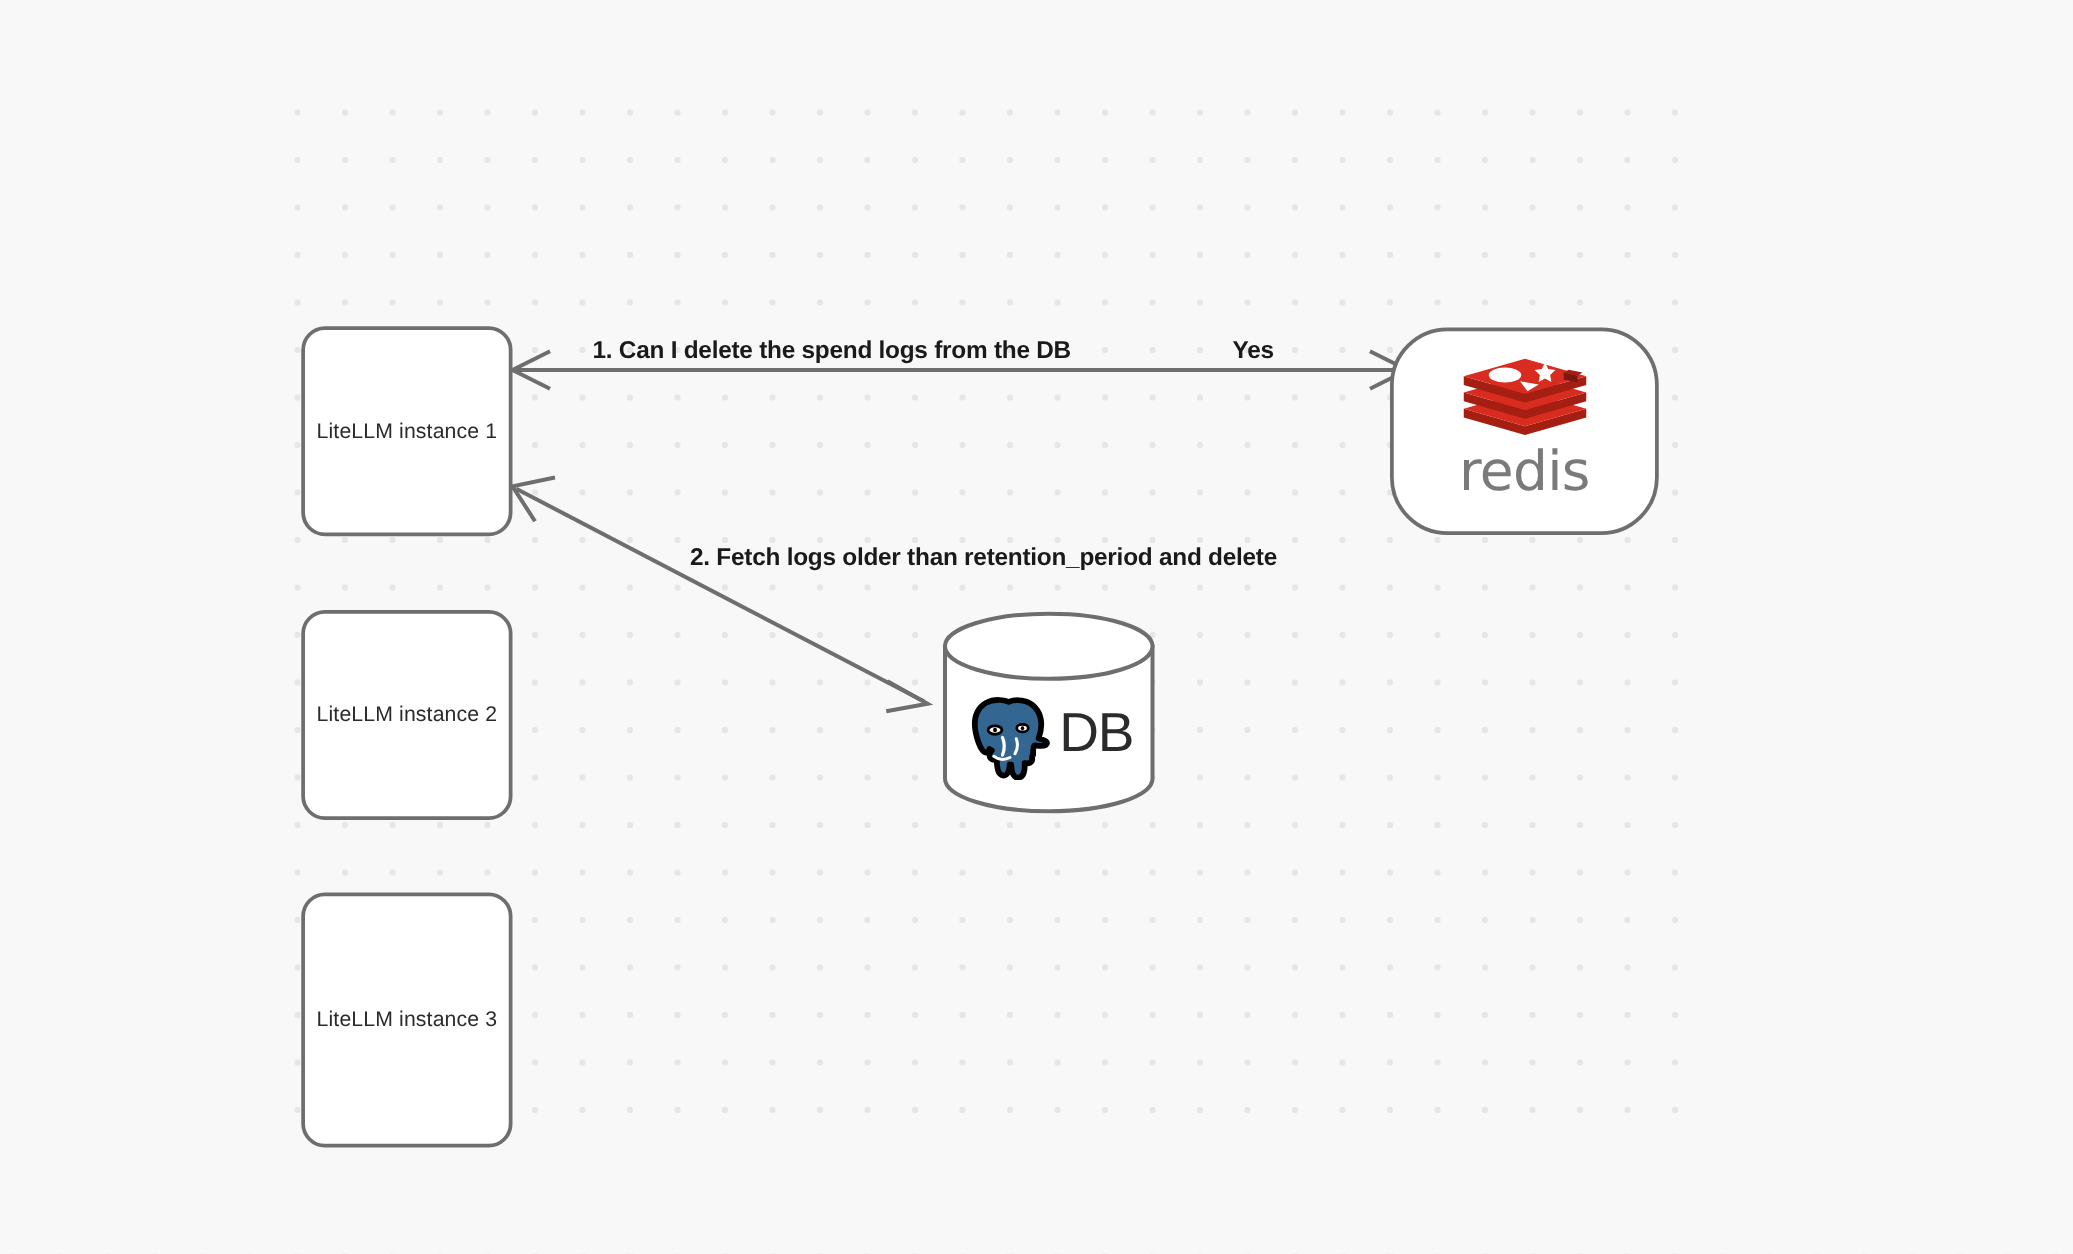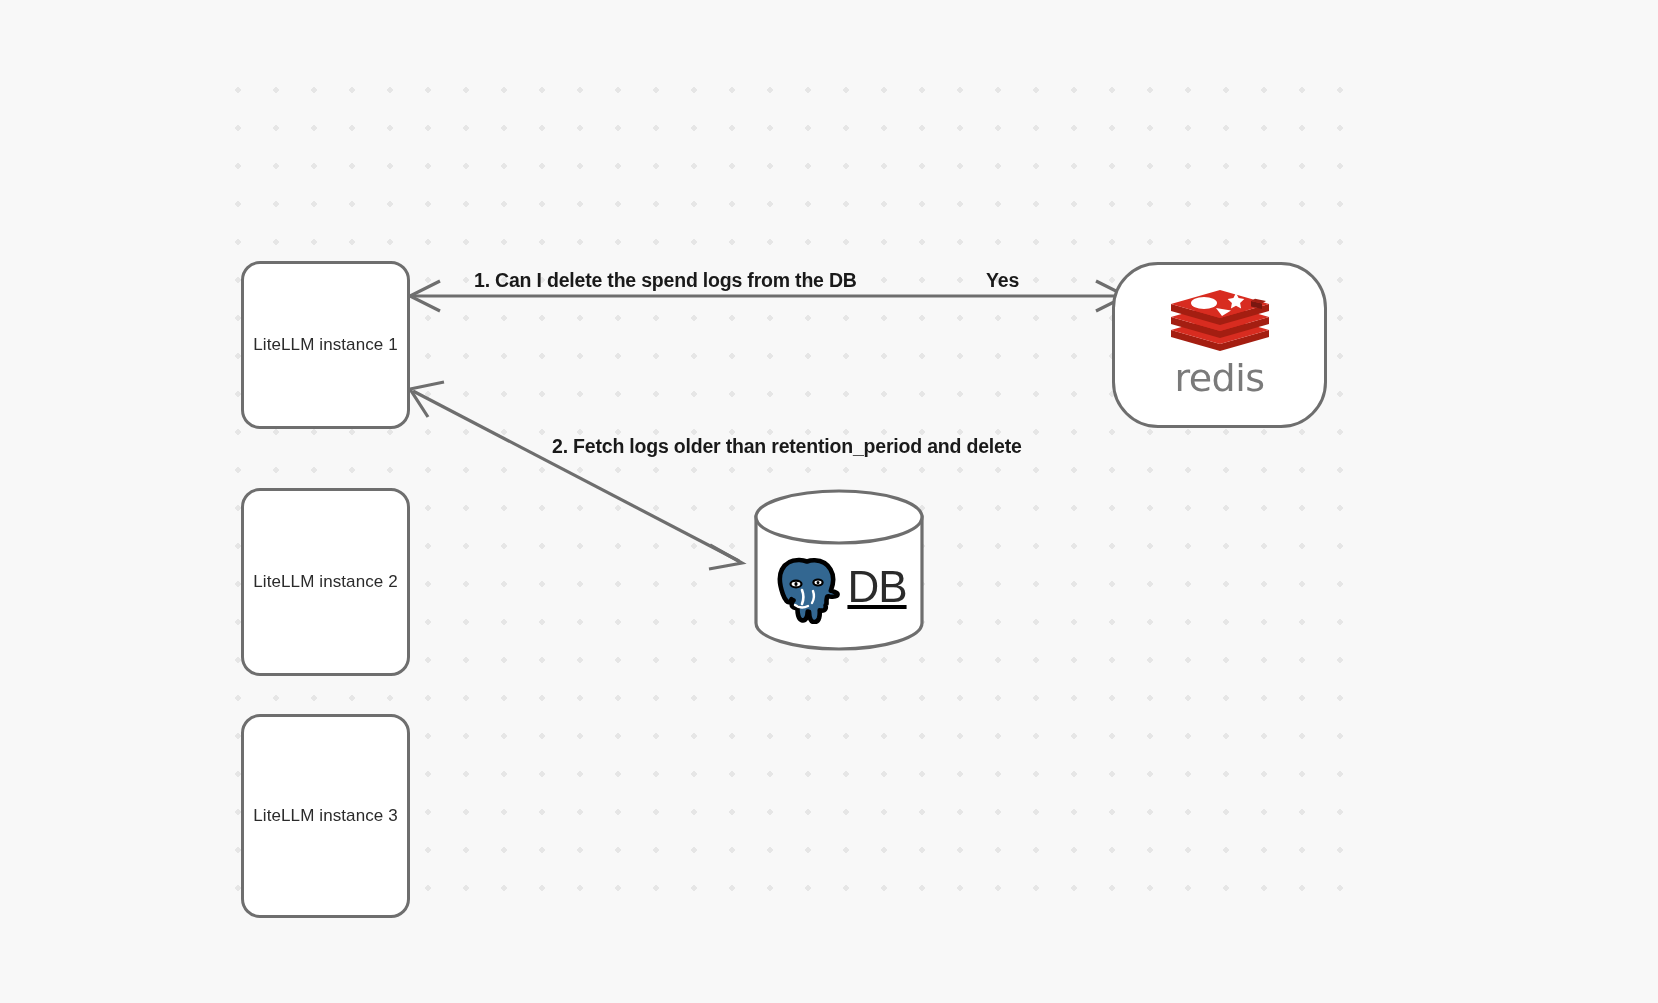--- a/index.html
+++ b/index.html
@@ -41,21 +41,21 @@
     box-sizing: border-box;
   }
   .node-label {
     font-size: 17px;
     color: #2b2b2b;
     font-family: "Liberation Sans", sans-serif;
     letter-spacing: 0.1px;
   }
 
   #box-instance-1 { left: 241px; top: 261px; width: 169px; height: 168px; }
-  #box-instance-2 { left: 241px; top: 488px; width: 169px; height: 188px; }
+  #box-instance-2 { left: 241px; top: 488px; width: 169px; height: 168px; }
   #box-instance-3 { left: 241px; top: 714px; width: 169px; height: 204px; }
 
   
   #node-redis {
     position: absolute;
     left: 1112px;
     top: 262px;
     width: 215px;
     height: 166px;
     background: #ffffff;
@@ -70,21 +70,21 @@
   }
   .redis-logo-wrap {
     display: flex;
     flex-direction: column;
     align-items: center;
     justify-content: center;
     margin-top: -4px;
   }
   .redis-wordmark {
     font-family: "DejaVu Sans", sans-serif;
-    font-size: 38px;
+    font-size: 44px;
     font-weight: 500;
     color: #7a7a7a;
     letter-spacing: -0.5px;
     margin-top: 2px;
     line-height: 1;
   }
 
   
   #node-db {
     position: absolute;
@@ -98,21 +98,20 @@
   .db-content {
     position: absolute;
     left: 0;
     top: 58px;
     width: 172px;
     height: 80px;
     display: flex;
     align-items: center;
     justify-content: center;
     gap: 4px;
-    text-decoration: underline;
   }
   .db-text {
     font-family: "Liberation Sans", sans-serif;
     font-size: 44px;
     font-weight: 400;
     color: #2b2b2b;
     letter-spacing: -1px;
   }
 
   

